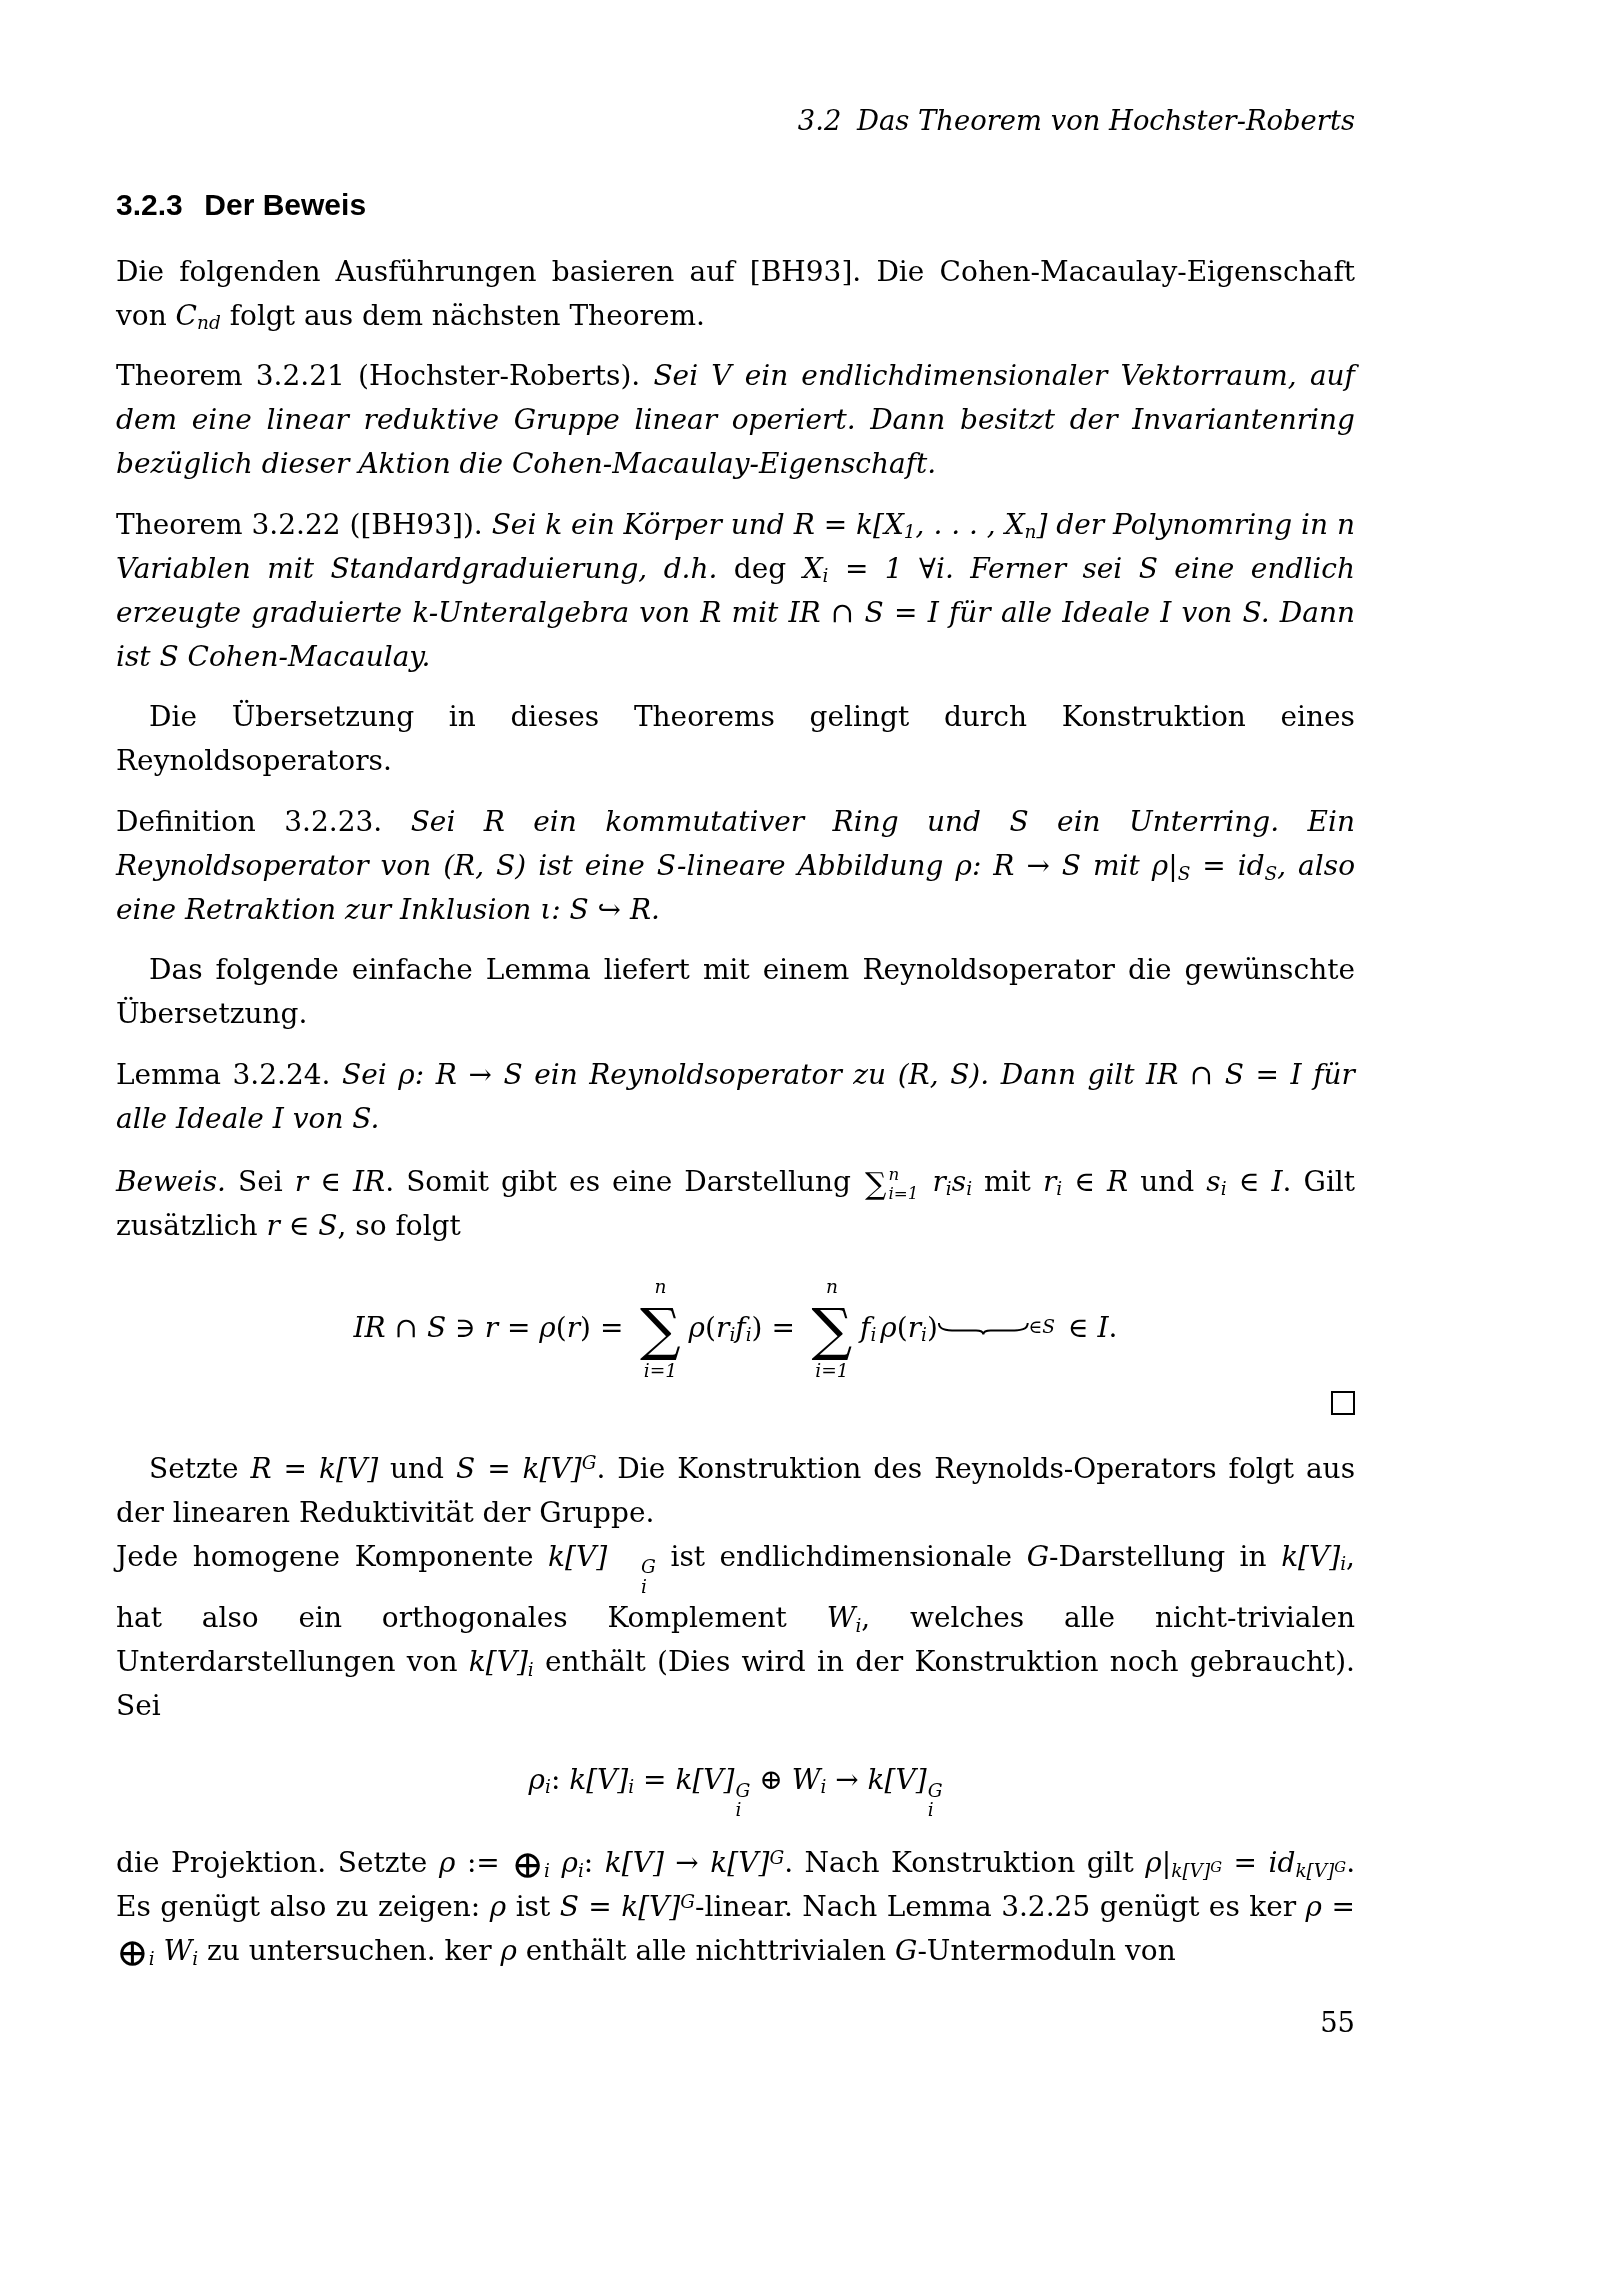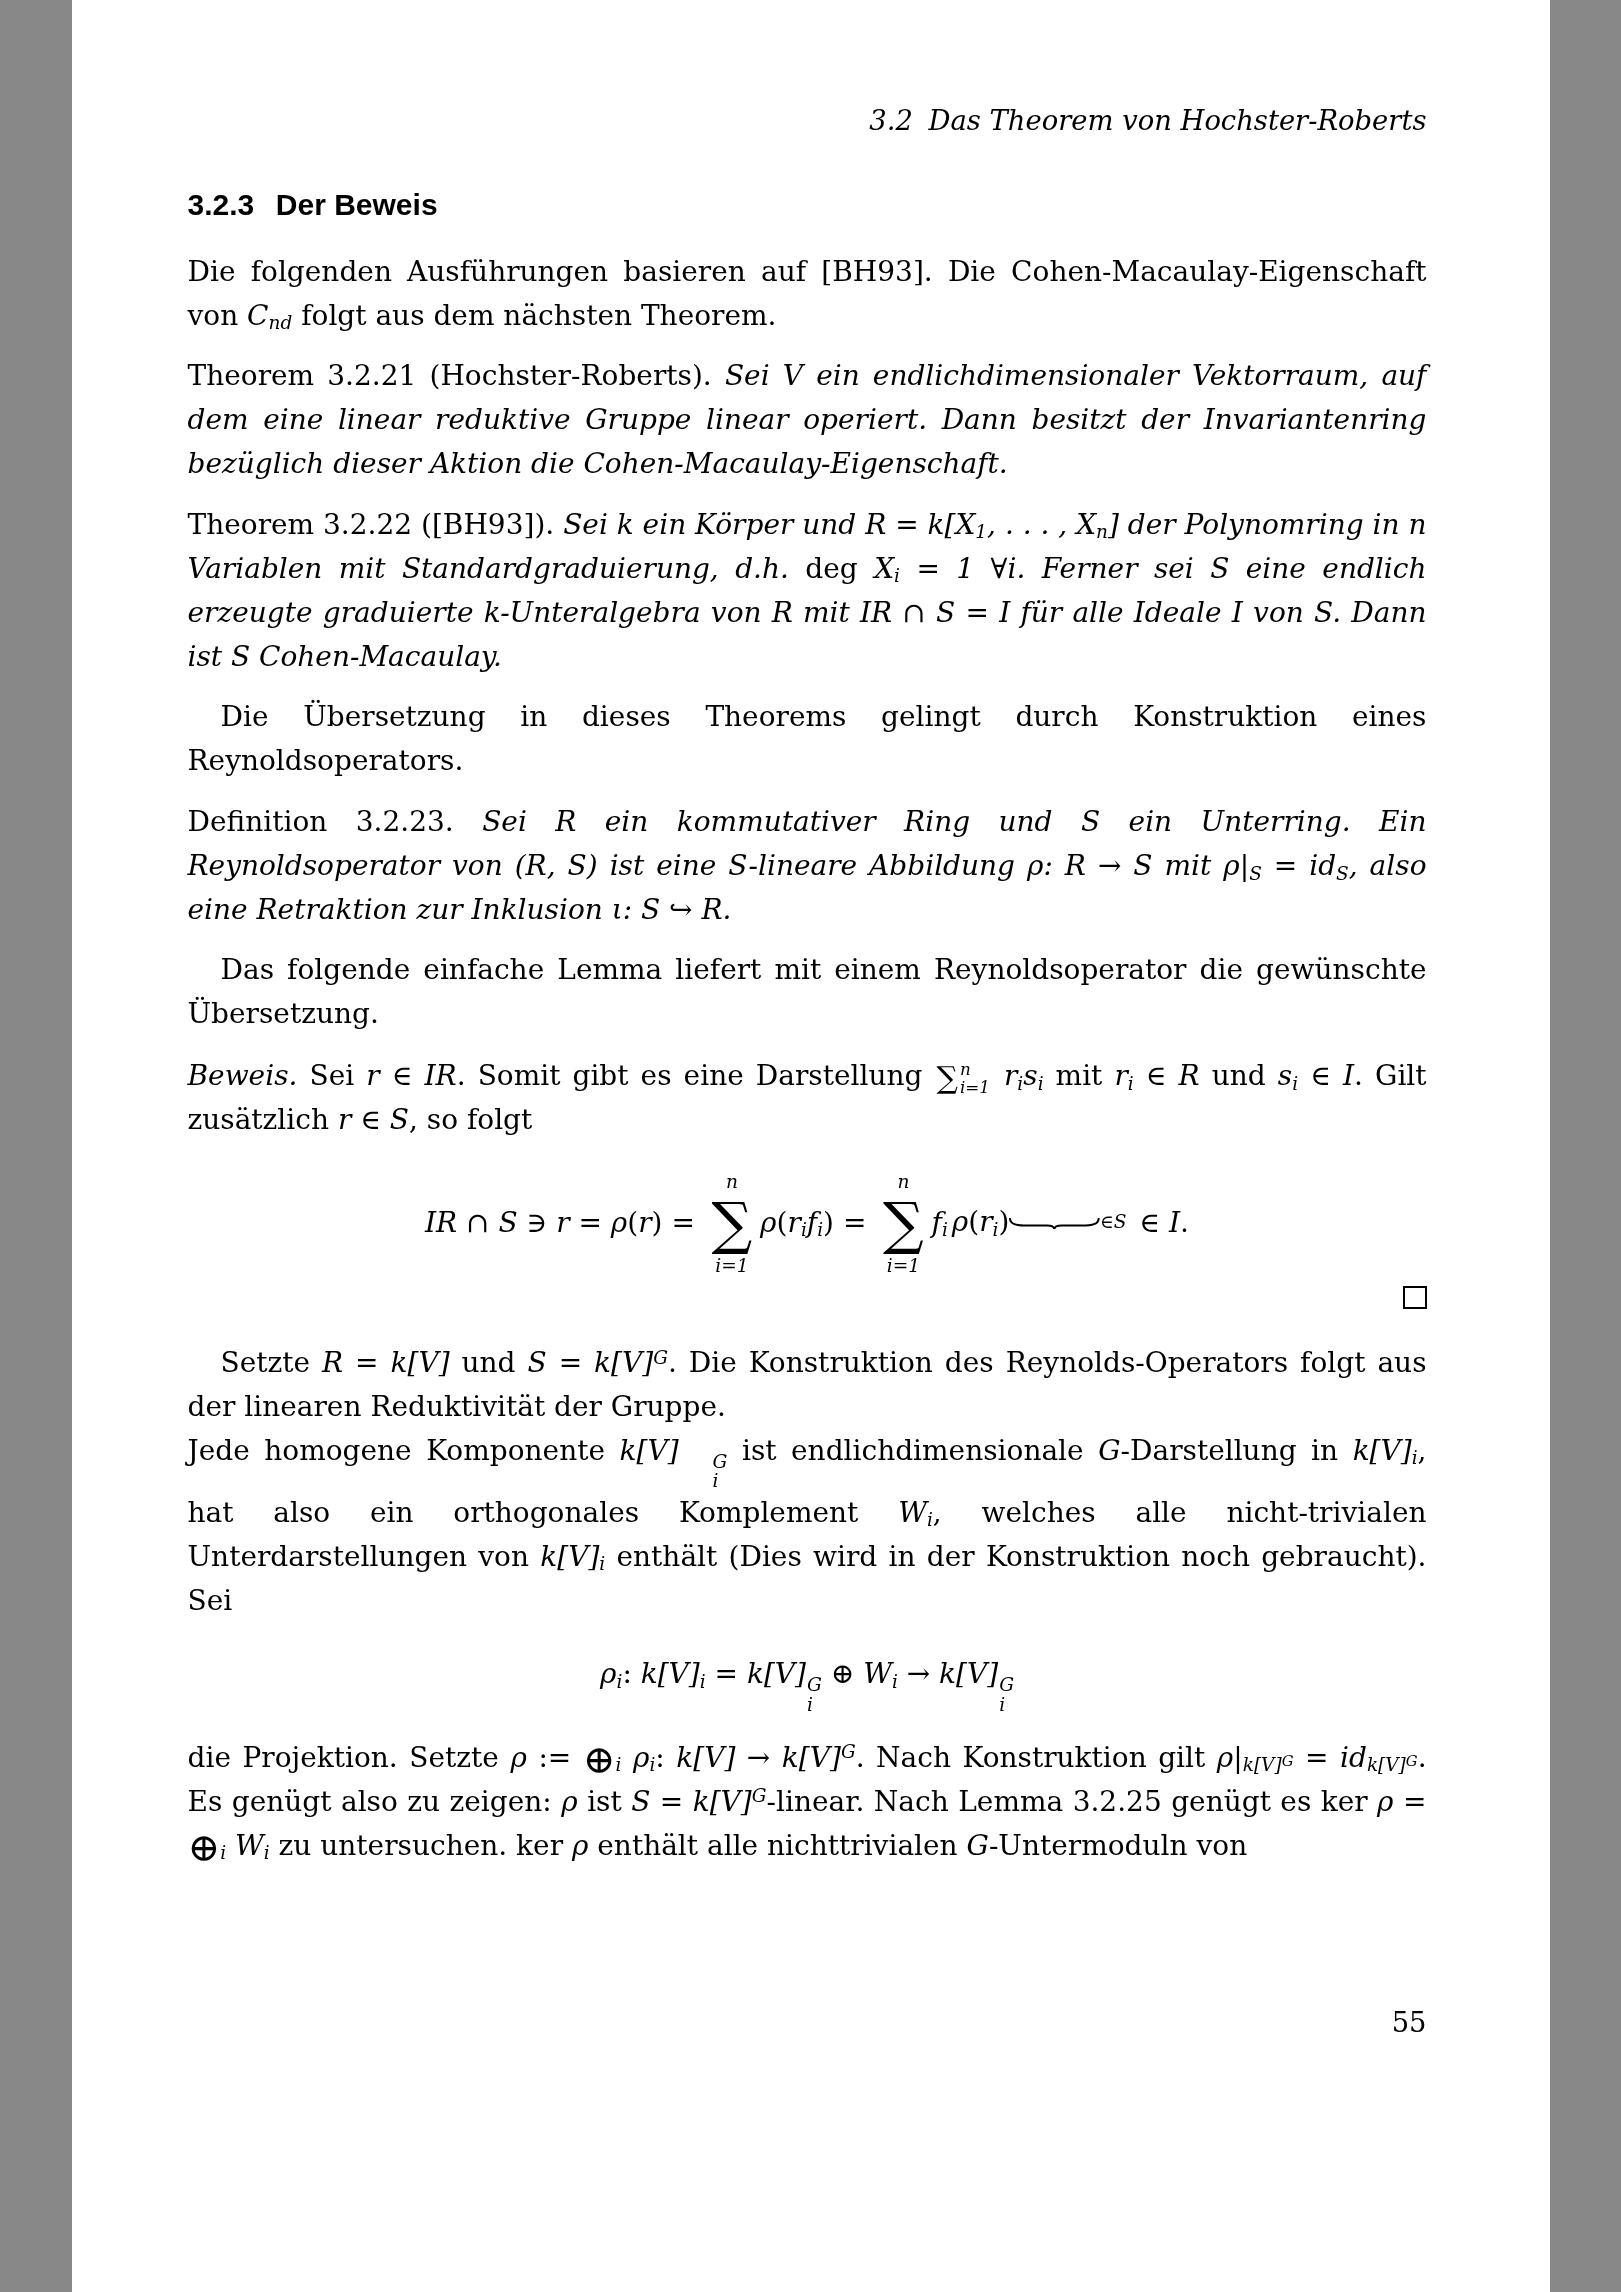--- a/index.html
+++ b/index.html
@@ -1,17 +1,17 @@
 <!DOCTYPE html>
 <html lang="de"><head>
 <meta charset="utf-8">
 <style>
   html,body{margin:0;padding:0;background:#888;}
   .page{
-    width:1478px;height:2293px;background:#ffffff;color:#000000;
+    width:1621px;height:2293px;background:#ffffff;color:#000000;
     position:relative;margin:0 auto;overflow:hidden;
     font-family:"DejaVu Serif","Liberation Serif",serif;
     font-size:28px;
   }
   .content{position:absolute;left:116px;top:0;width:1239px;}
   .running-header{margin-top:101px;text-align:right;font-style:italic;font-size:27.4px;line-height:39px;}
   .running-header .rh-num{margin-right:15.7px;}
   .sec-heading{
     margin-top:43px;font-family:"Liberation Sans","DejaVu Sans",sans-serif;
     font-weight:bold;font-size:30px;line-height:43px;
@@ -70,20 +70,21 @@
 
 
     <p class="para" id="thm322" style="margin-top:16.7px"><span class="b">Theorem 3.2.22 </span><span>([BH93]). </span><span class="it">Sei k ein Körper und R = k[X</span><sub class="it">1</sub><span class="it">, . . . , X</span><sub class="it">n</sub><span class="it">] der Polynomring in n Variablen mit Standardgraduierung, d.h. </span><span>deg</span><span class="it"> X</span><sub class="it">i</sub><span class="it"> = 1 </span><span>∀</span><span class="it">i. Ferner sei S eine endlich erzeugte graduierte k-Unteralgebra von R mit IR ∩ S = I für alle Ideale I von S. Dann ist S Cohen-Macaulay.</span></p>
 
     <p class="para indent" id="p3" style="margin-top:15.7px"><span>Die Übersetzung in dieses Theorems gelingt durch Konstruktion eines Reynoldsoperators.</span></p>
 
     <p class="para" id="def323" style="margin-top:17.6px"><span class="b">Definition 3.2.23. </span><span class="it">Sei R ein kommutativer Ring und S ein Unterring. Ein Reynoldsoperator von (R, S) ist eine S-lineare Abbildung ρ: R → S mit ρ|</span><sub class="it">S</sub><span class="it"> = id</span><sub class="it">S</sub><span class="it">, also eine Retraktion zur Inklusion ι: S ↪ R.</span></p>
 
     <p class="para indent" id="p4" style="margin-top:15.7px"><span>Das folgende einfache Lemma liefert mit einem Reynoldsoperator die gewünschte Übersetzung.</span></p>
 
+    <p class="para" id="lem324" style="margin-top:17.6px"><span class="b">Lemma 3.2.24. </span><span class="it">Sei ρ: R → S ein Reynoldsoperator zu (R, S). Dann gilt IR ∩ S = I für alle Ideale I von S.</span></p>
 
     <p class="para" id="beweis" style="margin-top:18.6px"><span class="it">Beweis. </span><span>Sei </span><span class="it">r</span><span> ∈ </span><span class="it">IR</span><span>. Somit gibt es eine Darstellung </span><span class="sum inline">
           <span class="op">∑</span>
           <span class="stack">
             <span>n</span>
             <span>i=1</span>
           </span>
         </span><span> </span><span class="it">r</span><sub class="it">i</sub><span class="it">s</span><sub class="it">i</sub><span> mit </span><span class="it">r</span><sub class="it">i</sub><span> ∈ </span><span class="it">R</span><span> und </span><span class="it">s</span><sub class="it">i</sub><span> ∈ </span><span class="it">I</span><span>. Gilt zusätzlich </span><span class="it">r</span><span> ∈ </span><span class="it">S</span><span>, so folgt</span></p>
 
     <div class="equation" id="eq1"><span class="it">IR</span><span> ∩ </span><span class="it">S</span><span> ∋ </span><span class="it">r</span><span> = </span><span class="it">ρ</span><span>(</span><span class="it">r</span><span>) = </span><span class="sum big">

